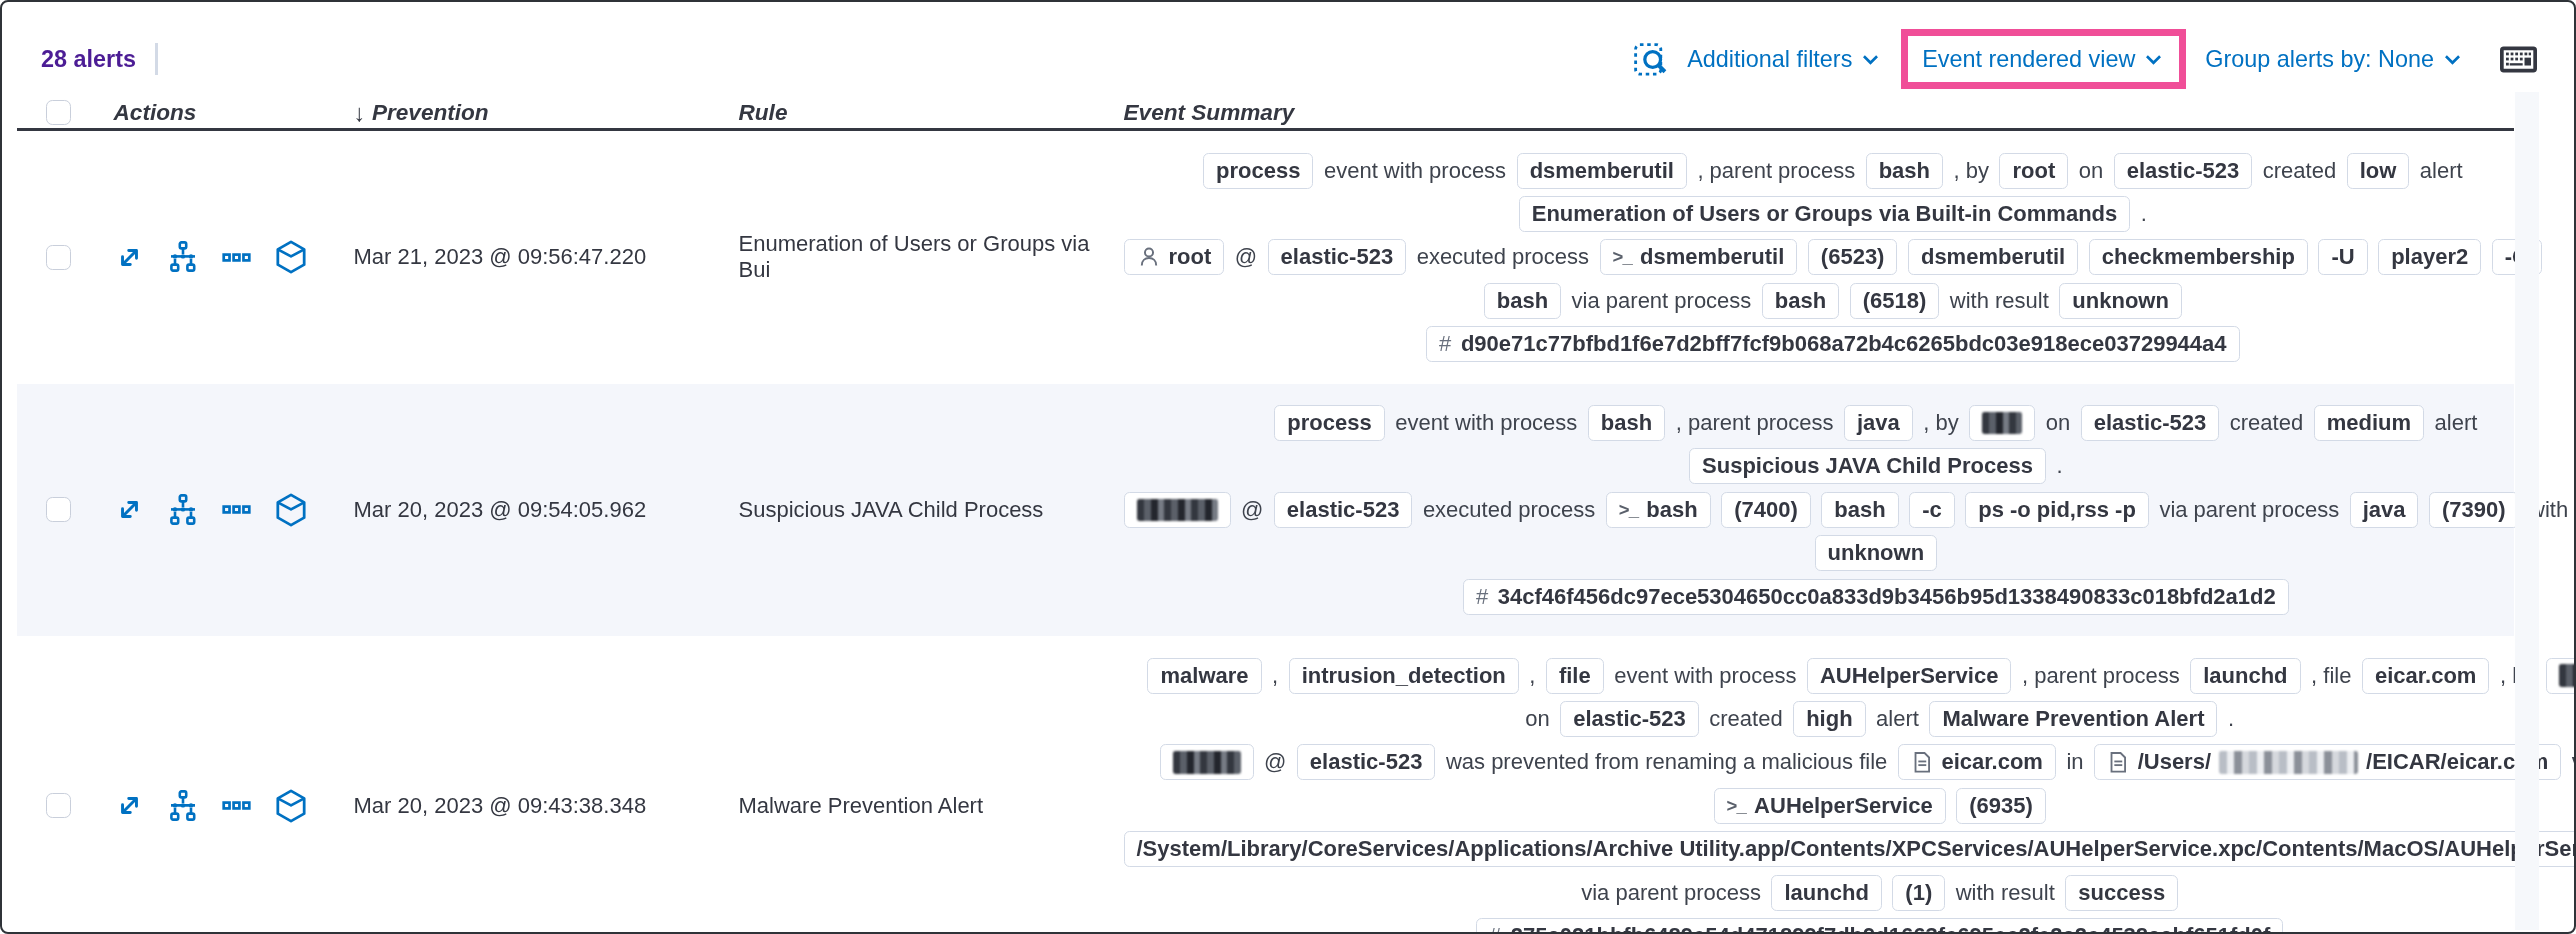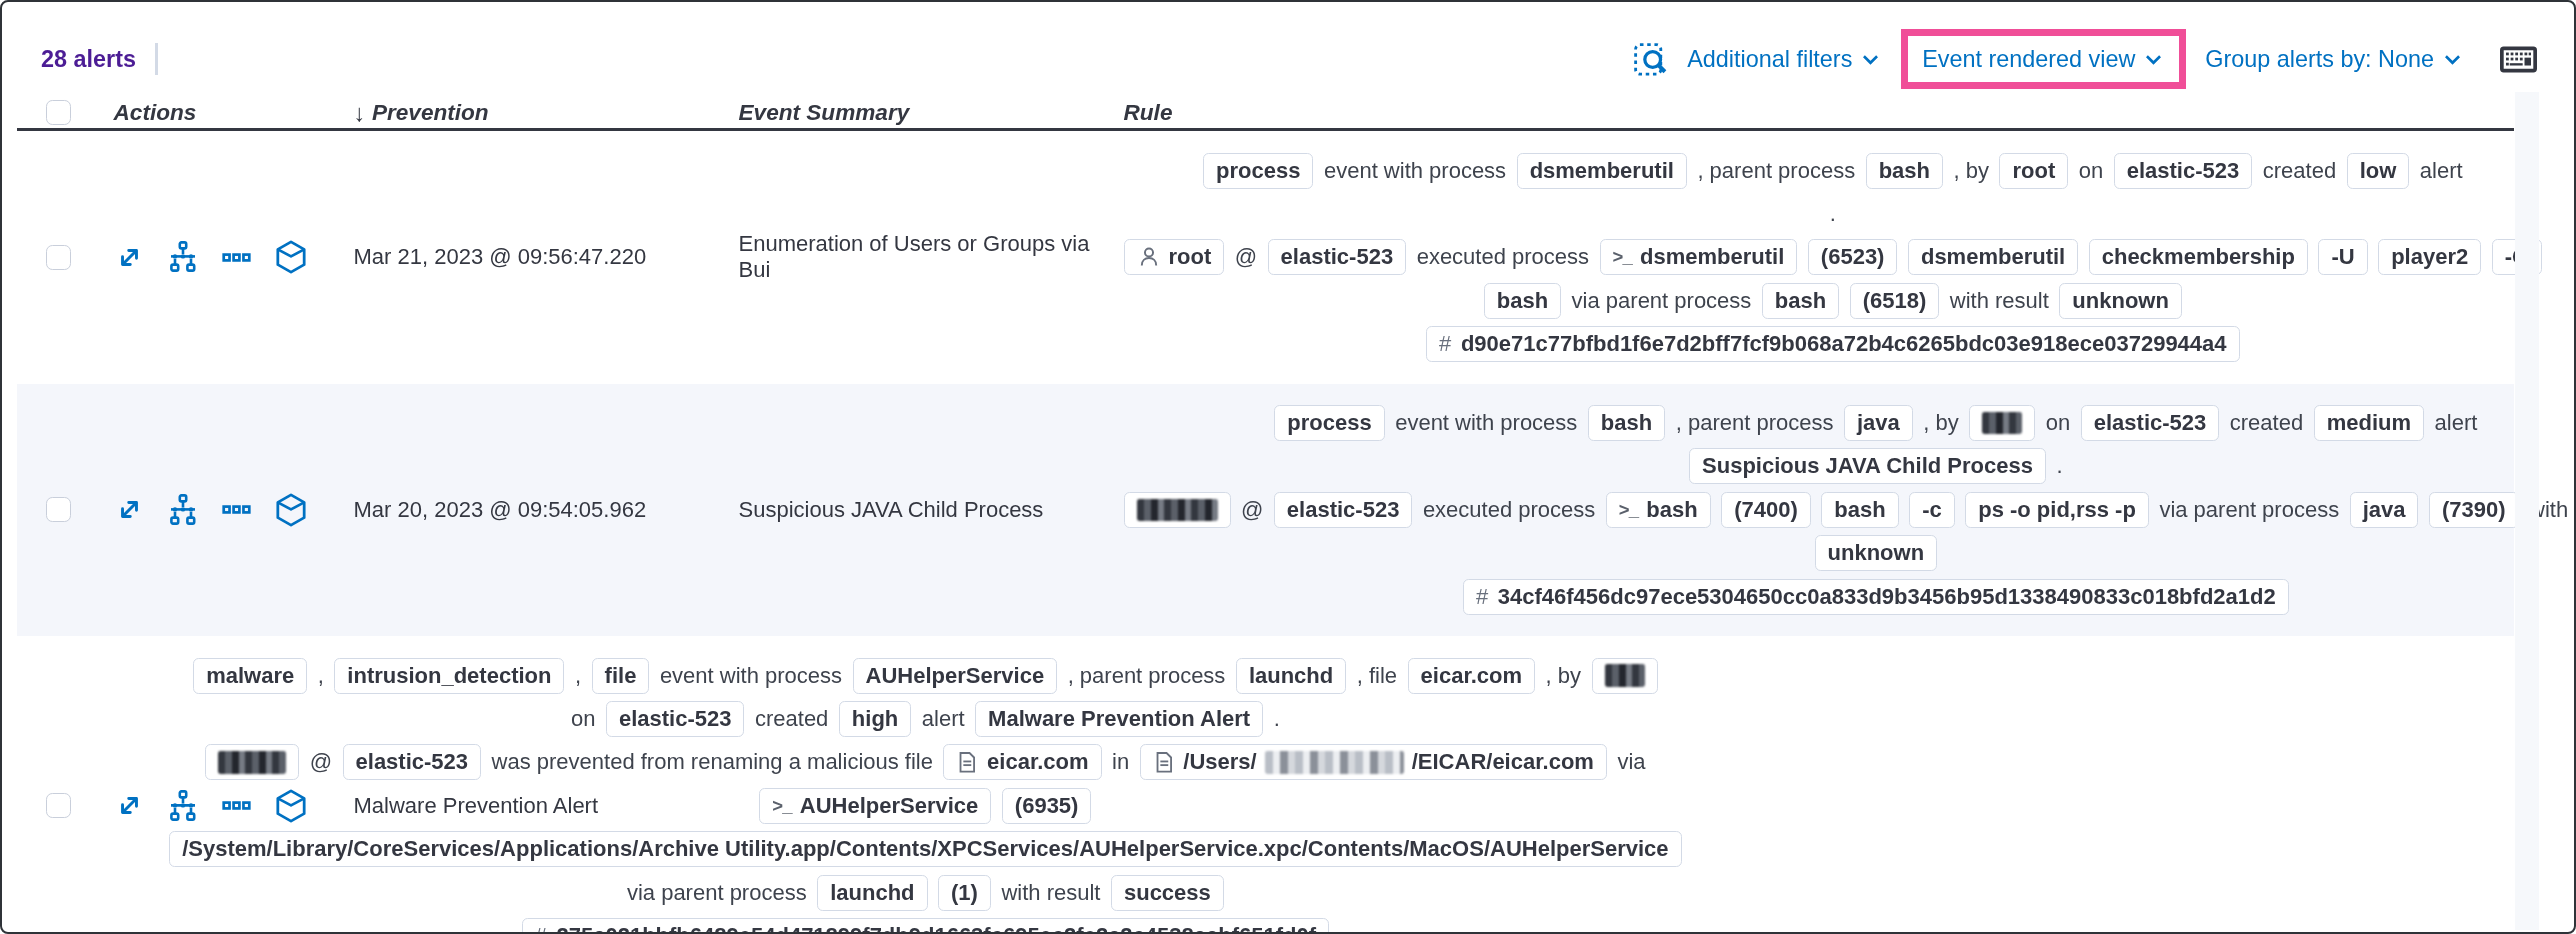--- a/index.html
+++ b/index.html
@@ -115,22 +115,22 @@
   </div>
 
   <div class="grid">
     <div class="grid-header">
       <span class="checkbox"></span>
       <span class="col-label">Actions</span>
       <span class="col-label">
           <span class="sort-arrow">↓</span>
           <span>Prevention</span>
         </span>
+      <span class="col-label">Rule</span>
       <span class="col-label">Event Summary</span>
-      <span class="col-label">Rule</span>
     </div>
     <div class="rows" id="rows">
         <div class="row">
           <span class="checkbox"></span>
           <div class="cell-actions">
             <button class="action-btn">
               <span>
                 <svg width="31" height="31" viewBox="0 0 16 16" fill="none" stroke="#0071C2" stroke-width="1.5" stroke-linecap="round" stroke-linejoin="round">
                   <line x1="4.8" y1="11.2" x2="11.2" y2="4.8"></line>
                   <polyline points="7.6,4.4 11.6,4.4 11.6,8.4"></polyline>
@@ -183,20 +183,21 @@
               <span class="badge">bash</span>
               <span class="sum-text">, by</span>
               <span class="badge">root</span>
               <span class="sum-text">on</span>
               <span class="badge">elastic-523</span>
               <span class="sum-text">created</span>
               <span class="badge">low</span>
               <span class="sum-text">alert</span>
             </div>
             <div class="sum-line">
+              <span class="badge">Enumeration of Users or Groups via Built-in Commands</span>
               <span class="sum-text">.</span>
             </div>
             <div class="sum-line">
               <span class="badge"><span class="ico">
                   <svg width="24" height="24" viewBox="0 0 16 16" fill="none" stroke="#69707D" stroke-width="1.3">
                     <circle cx="8" cy="5" r="2.7"></circle>
                     <path d="M3.2,13.6 C3.2,10.4 5.3,8.7 8,8.7 C10.7,8.7 12.8,10.4 12.8,13.6"></path>
                   </svg>
                 </span>root</span>
               <span class="sum-text">@</span>
@@ -356,20 +357,21 @@
             </button>
             <button class="action-btn">
               <span>
                 <svg width="34" height="34" viewBox="0 0 16 16" fill="none" stroke="#0071C2" stroke-width="1.3" stroke-linejoin="round">
                   <polygon points="8,0.9 14.2,4.4 14.2,11.6 8,15.1 1.8,11.6 1.8,4.4"></polygon>
                   <polyline points="1.8,4.4 8,7.7 14.2,4.4"></polyline>
                 </svg>
               </span>
             </button>
           </div>
+          <div class="cell-ts">Mar 20, 2023 @ 09:43:38.348</div>
           <div class="cell-rule">Malware Prevention Alert</div>
           <div class="cell-summary">
             <div class="sum-line">
               <span class="badge">malware</span>
               <span class="sum-text">,</span>
               <span class="badge">intrusion_detection</span>
               <span class="sum-text">,</span>
               <span class="badge">file</span>
               <span class="sum-text">event with process</span>
               <span class="badge">AUHelperService</span>

